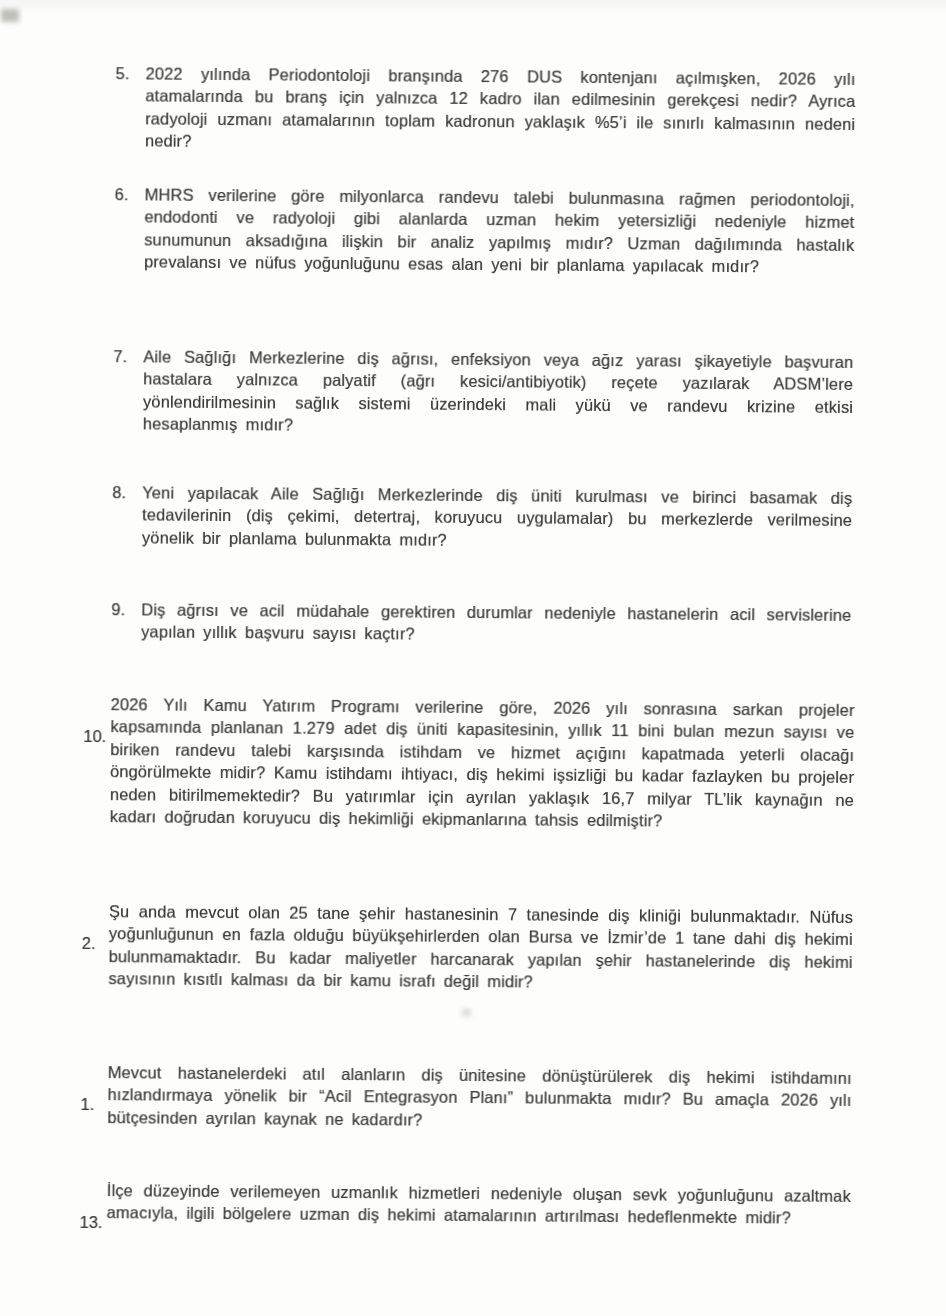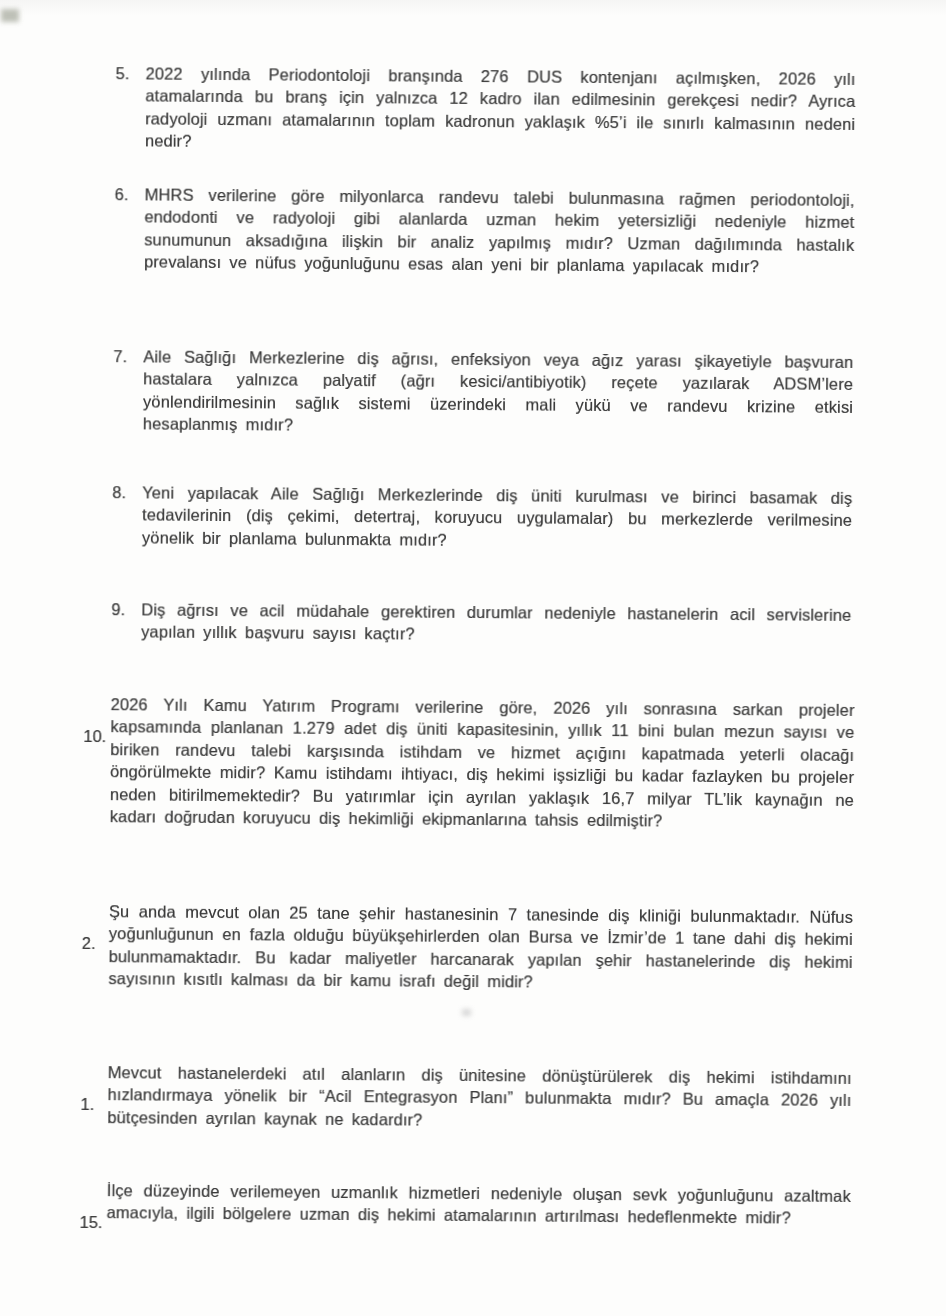--- a/index.html
+++ b/index.html
@@ -118,21 +118,21 @@
       <span class="num">2.</span>
       <div class="txt">Şu anda mevcut olan 25 tane şehir hastanesinin 7 tanesinde diş kliniği bulunmaktadır. Nüfus yoğunluğunun en fazla olduğu büyükşehirlerden olan Bursa ve İzmir’de 1 tane dahi diş hekimi bulunmamaktadır. Bu kadar maliyetler harcanarak yapılan şehir hastanelerinde diş hekimi sayısının kısıtlı kalması da bir kamu israfı değil midir?</div>
     </div>
 
     <div class="q g2" style="top:1064px">
       <span class="num">1.</span>
       <div class="txt">Mevcut hastanelerdeki atıl alanların diş ünitesine dönüştürülerek diş hekimi istihdamını hızlandırmaya yönelik bir “Acil Entegrasyon Planı” bulunmakta mıdır? Bu amaçla 2026 yılı bütçesinden ayrılan kaynak ne kadardır?</div>
     </div>
 
     <div class="q g2" style="top:1182px">
-      <span class="num">15.</span>
+      <span class="num">13.</span>
       <div class="txt">İlçe düzeyinde verilemeyen uzmanlık hizmetleri nedeniyle oluşan sevk yoğunluğunu azaltmak amacıyla, ilgili bölgelere uzman diş hekimi atamalarının artırılması hedeflenmekte midir?</div>
     </div>
 
   </div>
 
   <div class="smudge"></div>
 
 </div>
 
 </body></html>

